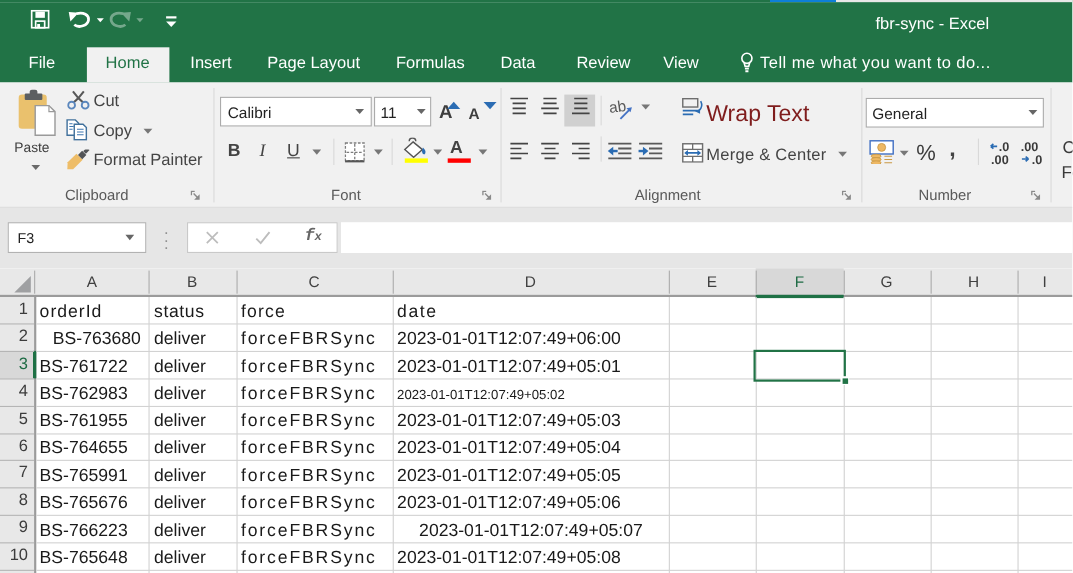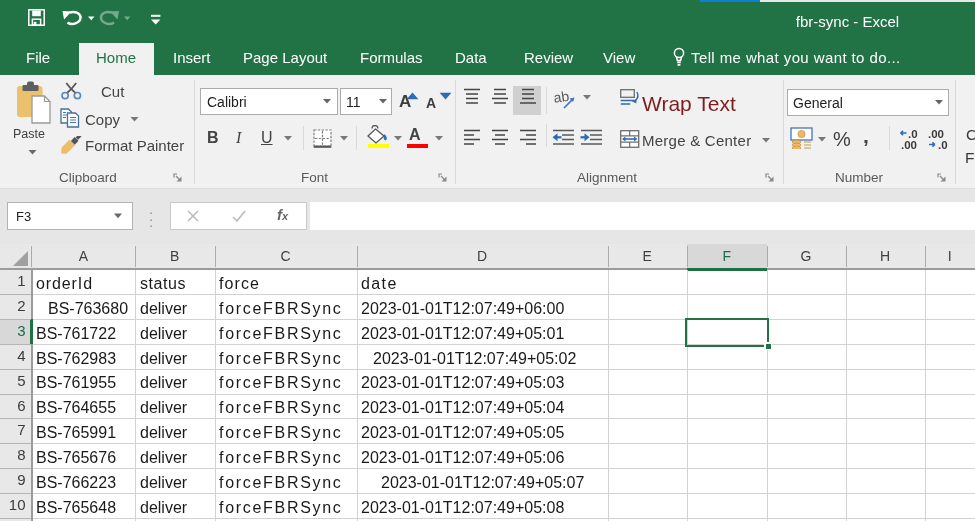--- a/index.html
+++ b/index.html
@@ -85,21 +85,21 @@
     <path d="M1.5 1 l8 0 l-4 4.6 Z" fill="#6a6a6a"></path>
   </svg>
 
 <svg class="abs" style="left:61px;top:82px;" width="21" height="18" viewBox="0 0 21 18">
   <g fill="none">
     <path d="M15.2 1 Q10.5 7.5 5.8 11.3 M5.3 1 Q10 7.5 14.7 11.3" stroke="#585858" stroke-width="1.8"></path>
     <circle cx="4.1" cy="13.6" r="3.1" stroke="#5b87bd" stroke-width="1.7"></circle>
     <circle cx="16.4" cy="13.6" r="3.1" stroke="#5b87bd" stroke-width="1.7"></circle>
   </g>
 </svg>
-<div class="abs" style="left:101px;top:83px;font-size:15px;color:#444;">Cut</div>
+<div class="abs" style="left:85px;top:83px;font-size:15px;color:#444;">Cut</div>
 
 <svg class="abs" style="left:60px;top:108px;" width="22" height="20" viewBox="0 0 22 20">
   <g fill="#fff" stroke="#41719c" stroke-width="1.3">
     <path d="M1 1 L8.5 1 L11.5 4 L11.5 15 L1 15 Z"></path>
   </g>
   <path d="M3 4.5 h3 M3 7 h4 M3 9.5 h3" stroke="#3c76b0" stroke-width="1.1"></path>
   <g fill="#fff" stroke="#41719c" stroke-width="1.3">
     <path d="M7.5 5 L15.5 5 L18.5 8 L18.5 19 L7.5 19 Z"></path>
   </g>
   <path d="M10 9.5 h6 M10 12 h6 M10 14.5 h6" stroke="#3c76b0" stroke-width="1.1"></path>
@@ -314,21 +314,21 @@
     <path d="M2 1.5 l8 0 l-4 4.8 Z" fill="#666"></path>
   </svg>
 <div class="abs" style="left:149px;top:206px;width:4px;height:20px;color:#909090;font-size:15px;line-height:6.5px;">.<br>.<br>.</div>
 <div class="abs" style="left:170px;top:202px;width:137px;height:28px;background:#fff;border:1px solid #c9c9c9;"></div>
 <svg class="abs" style="left:186px;top:209px;" width="14" height="14" viewBox="0 0 14 14">
     <path d="M2 2 L12 12 M12 2 L2 12" stroke="#bdbdbd" stroke-width="1.6"></path>
   </svg>
 <svg class="abs" style="left:231px;top:209px;" width="16" height="14" viewBox="0 0 16 14">
     <path d="M2 8 L6 12 L14 2" stroke="#bdbdbd" stroke-width="1.7" fill="none"></path>
   </svg>
-<div class="abs" style="left:277px;top:206px;font-size:15px;font-style:italic;font-family:Liberation Sans, sans-serif;color:#666;font-weight:bold;">f<span style="font-size:11px;">x</span></div>
+<div class="abs" style="left:277px;top:206px;font-size:15px;font-style:italic;font-family:Liberation Mono, monospace;color:#666;font-weight:bold;">f<span style="font-size:11px;">x</span></div>
 <div class="abs" style="left:310px;top:202px;width:665px;height:28px;background:#fff;"></div>
 
 <div class="abs" style="left:0;top:244px;width:975px;height:277px;background:#fff;"></div>
 <div class="abs" style="left:0;top:244px;width:975px;height:24px;background:#e8e8e8;"></div>
 
 <div class="abs" style="left:32px;top:244px;width:103px;height:24px;line-height:24px;text-align:center;font-size:14px;color:#404040;">A</div>
 <div class="abs" style="left:135px;top:244px;width:79.5px;height:24px;line-height:24px;text-align:center;font-size:14px;color:#404040;">B</div>
 <div class="abs" style="left:214.5px;top:244px;width:142.0px;height:24px;line-height:24px;text-align:center;font-size:14px;color:#404040;">C</div>
 <div class="abs" style="left:356.5px;top:244px;width:251.0px;height:24px;line-height:24px;text-align:center;font-size:14px;color:#404040;">D</div>
 <div class="abs" style="left:607.5px;top:244px;width:79.5px;height:24px;line-height:24px;text-align:center;font-size:14px;color:#404040;">E</div>
@@ -407,21 +407,21 @@
 <div class="abs" style="left:140px;top:296.7px;height:24.9px;line-height:24.9px;font-size:16px;color:#1a1a1a;">deliver</div>
 <div class="abs" style="left:219px;top:296.7px;height:24.9px;line-height:24.9px;font-size:16px;color:#1a1a1a;letter-spacing:1.7px;">forceFBRSync</div>
 <div class="abs" style="left:361px;top:296.7px;height:24.9px;line-height:24.9px;font-size:16px;color:#1a1a1a;">2023-01-01T12:07:49+06:00</div>
 <div class="abs" style="left:36px;top:321.6px;height:24.9px;line-height:24.9px;font-size:16px;color:#1a1a1a;">BS-761722</div>
 <div class="abs" style="left:140px;top:321.6px;height:24.9px;line-height:24.9px;font-size:16px;color:#1a1a1a;">deliver</div>
 <div class="abs" style="left:219px;top:321.6px;height:24.9px;line-height:24.9px;font-size:16px;color:#1a1a1a;letter-spacing:1.7px;">forceFBRSync</div>
 <div class="abs" style="left:361px;top:321.6px;height:24.9px;line-height:24.9px;font-size:16px;color:#1a1a1a;">2023-01-01T12:07:49+05:01</div>
 <div class="abs" style="left:36px;top:346.5px;height:24.9px;line-height:24.9px;font-size:16px;color:#1a1a1a;">BS-762983</div>
 <div class="abs" style="left:140px;top:346.5px;height:24.9px;line-height:24.9px;font-size:16px;color:#1a1a1a;">deliver</div>
 <div class="abs" style="left:219px;top:346.5px;height:24.9px;line-height:24.9px;font-size:16px;color:#1a1a1a;letter-spacing:1.7px;">forceFBRSync</div>
-<div class="abs" style="left:361px;top:346.5px;height:24.9px;line-height:24.9px;font-size:16px;color:#1a1a1a;margin-left:12px;">2023-01-01T12:07:49+05:02</div>
+<div class="abs" style="left:361px;top:346.5px;height:24.9px;line-height:24.9px;font-size:12px;color:#1a1a1a;">2023-01-01T12:07:49+05:02</div>
 <div class="abs" style="left:36px;top:371.4px;height:24.9px;line-height:24.9px;font-size:16px;color:#1a1a1a;">BS-761955</div>
 <div class="abs" style="left:140px;top:371.4px;height:24.9px;line-height:24.9px;font-size:16px;color:#1a1a1a;">deliver</div>
 <div class="abs" style="left:219px;top:371.4px;height:24.9px;line-height:24.9px;font-size:16px;color:#1a1a1a;letter-spacing:1.7px;">forceFBRSync</div>
 <div class="abs" style="left:361px;top:371.4px;height:24.9px;line-height:24.9px;font-size:16px;color:#1a1a1a;">2023-01-01T12:07:49+05:03</div>
 <div class="abs" style="left:36px;top:396.3px;height:24.9px;line-height:24.9px;font-size:16px;color:#1a1a1a;">BS-764655</div>
 <div class="abs" style="left:140px;top:396.3px;height:24.9px;line-height:24.9px;font-size:16px;color:#1a1a1a;">deliver</div>
 <div class="abs" style="left:219px;top:396.3px;height:24.9px;line-height:24.9px;font-size:16px;color:#1a1a1a;letter-spacing:1.7px;">forceFBRSync</div>
 <div class="abs" style="left:361px;top:396.3px;height:24.9px;line-height:24.9px;font-size:16px;color:#1a1a1a;">2023-01-01T12:07:49+05:04</div>
 <div class="abs" style="left:36px;top:421.2px;height:24.9px;line-height:24.9px;font-size:16px;color:#1a1a1a;">BS-765991</div>
 <div class="abs" style="left:140px;top:421.2px;height:24.9px;line-height:24.9px;font-size:16px;color:#1a1a1a;">deliver</div>

